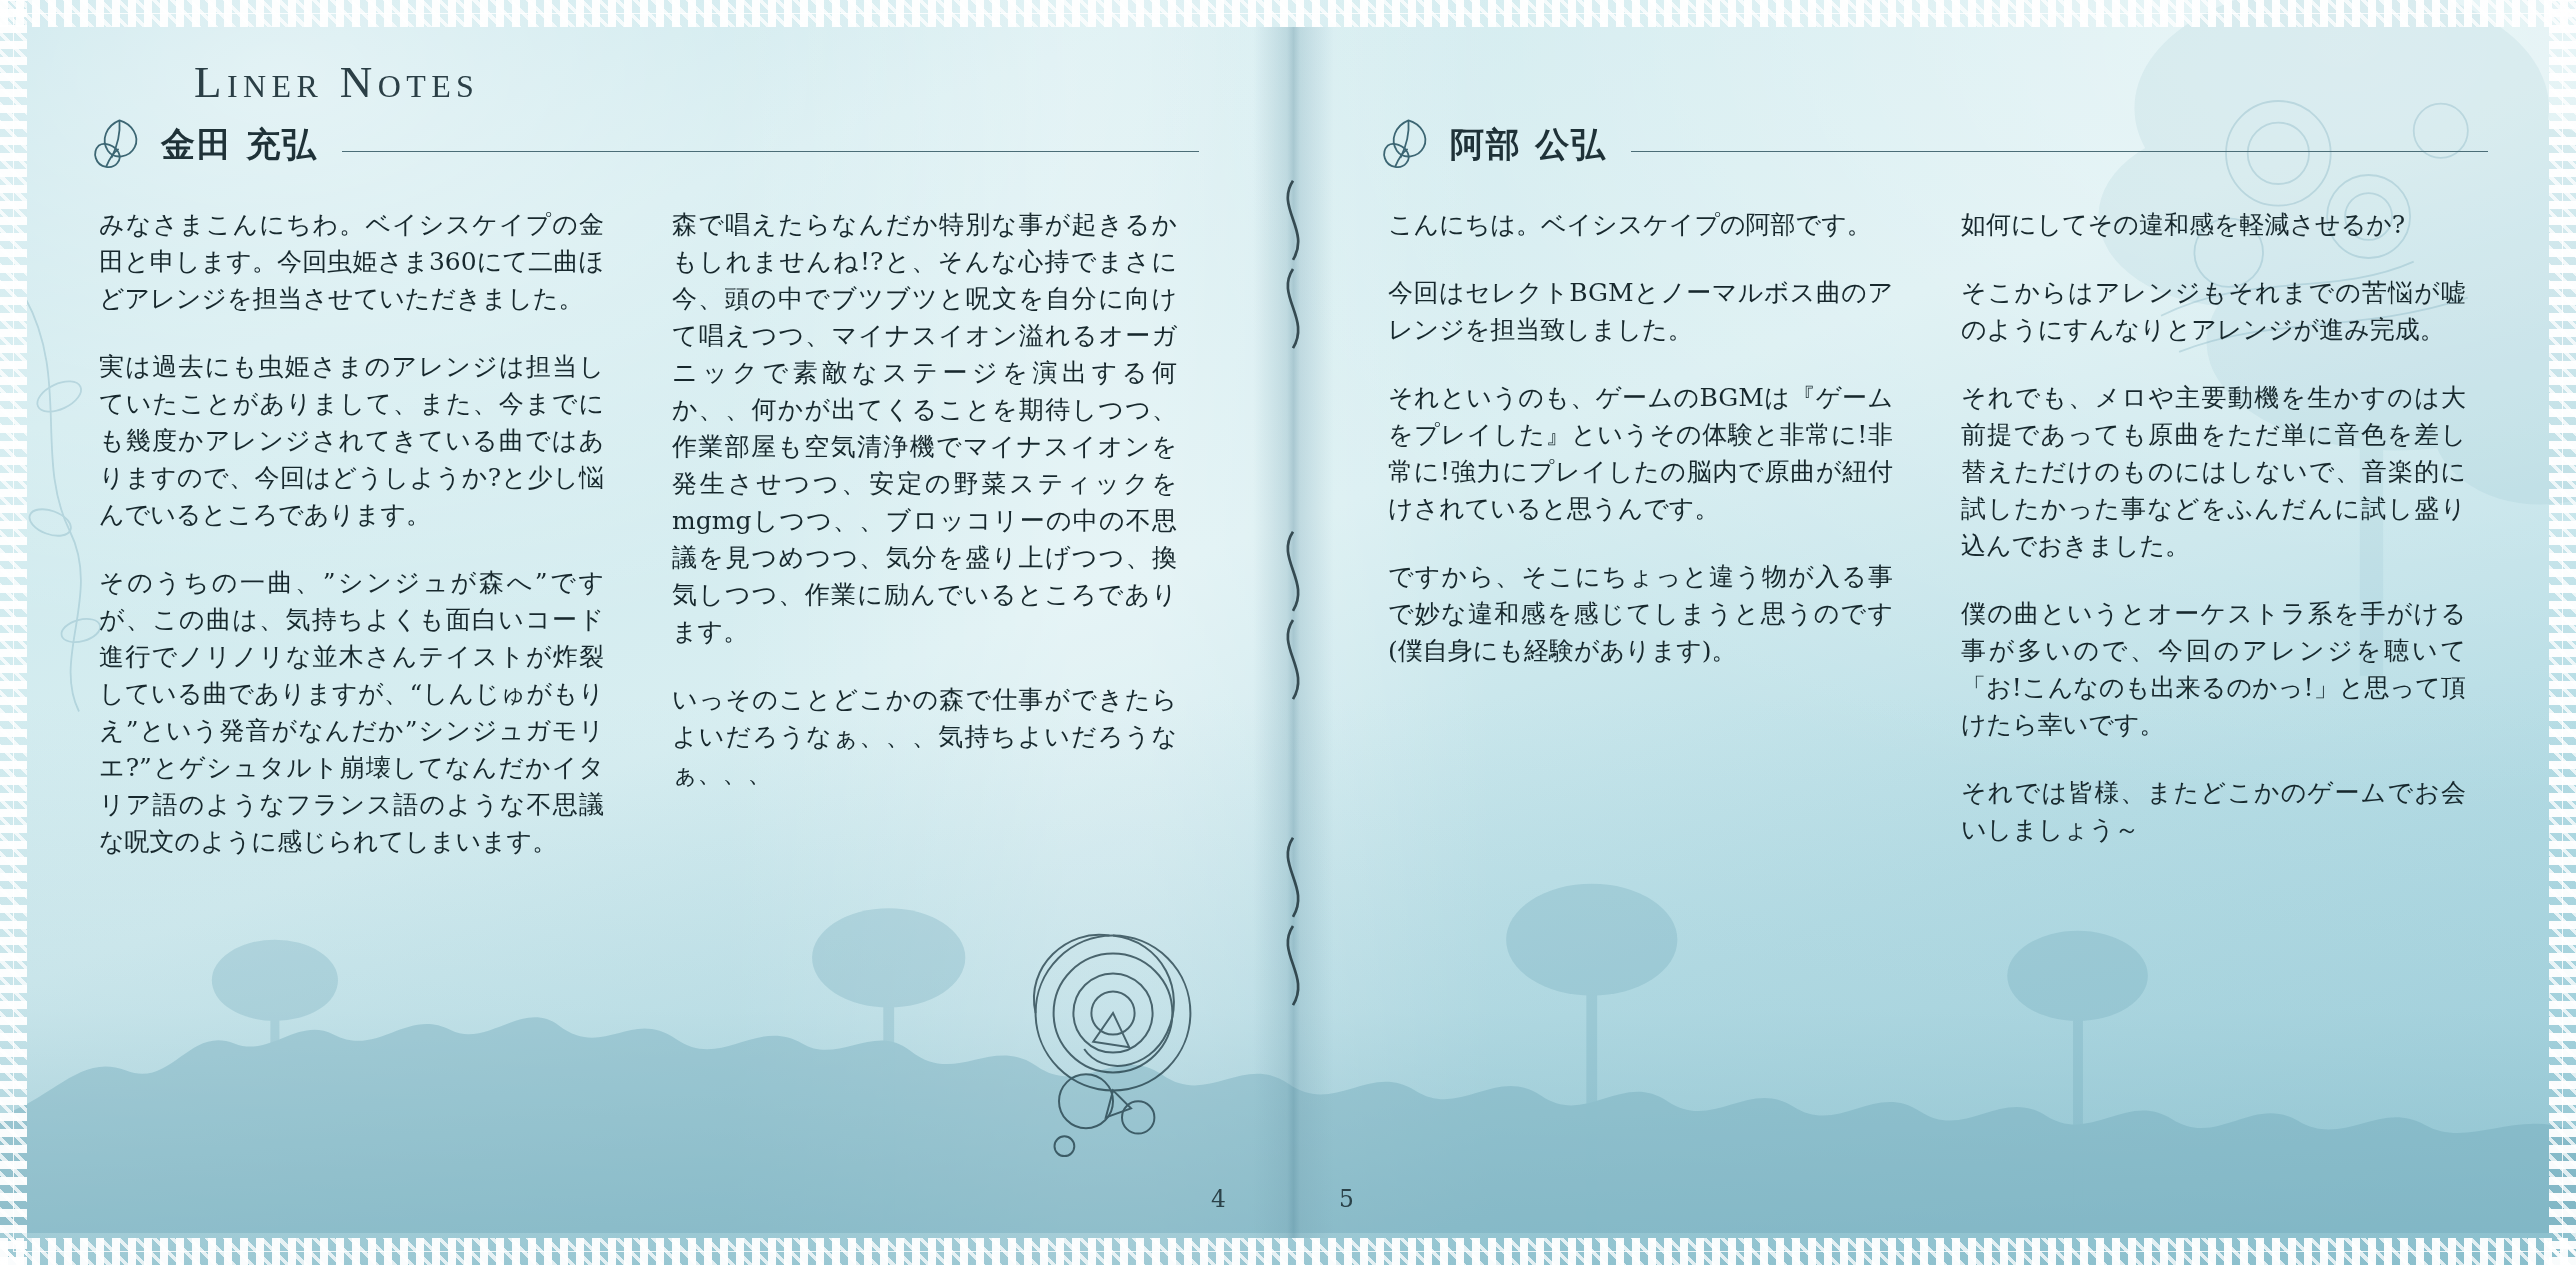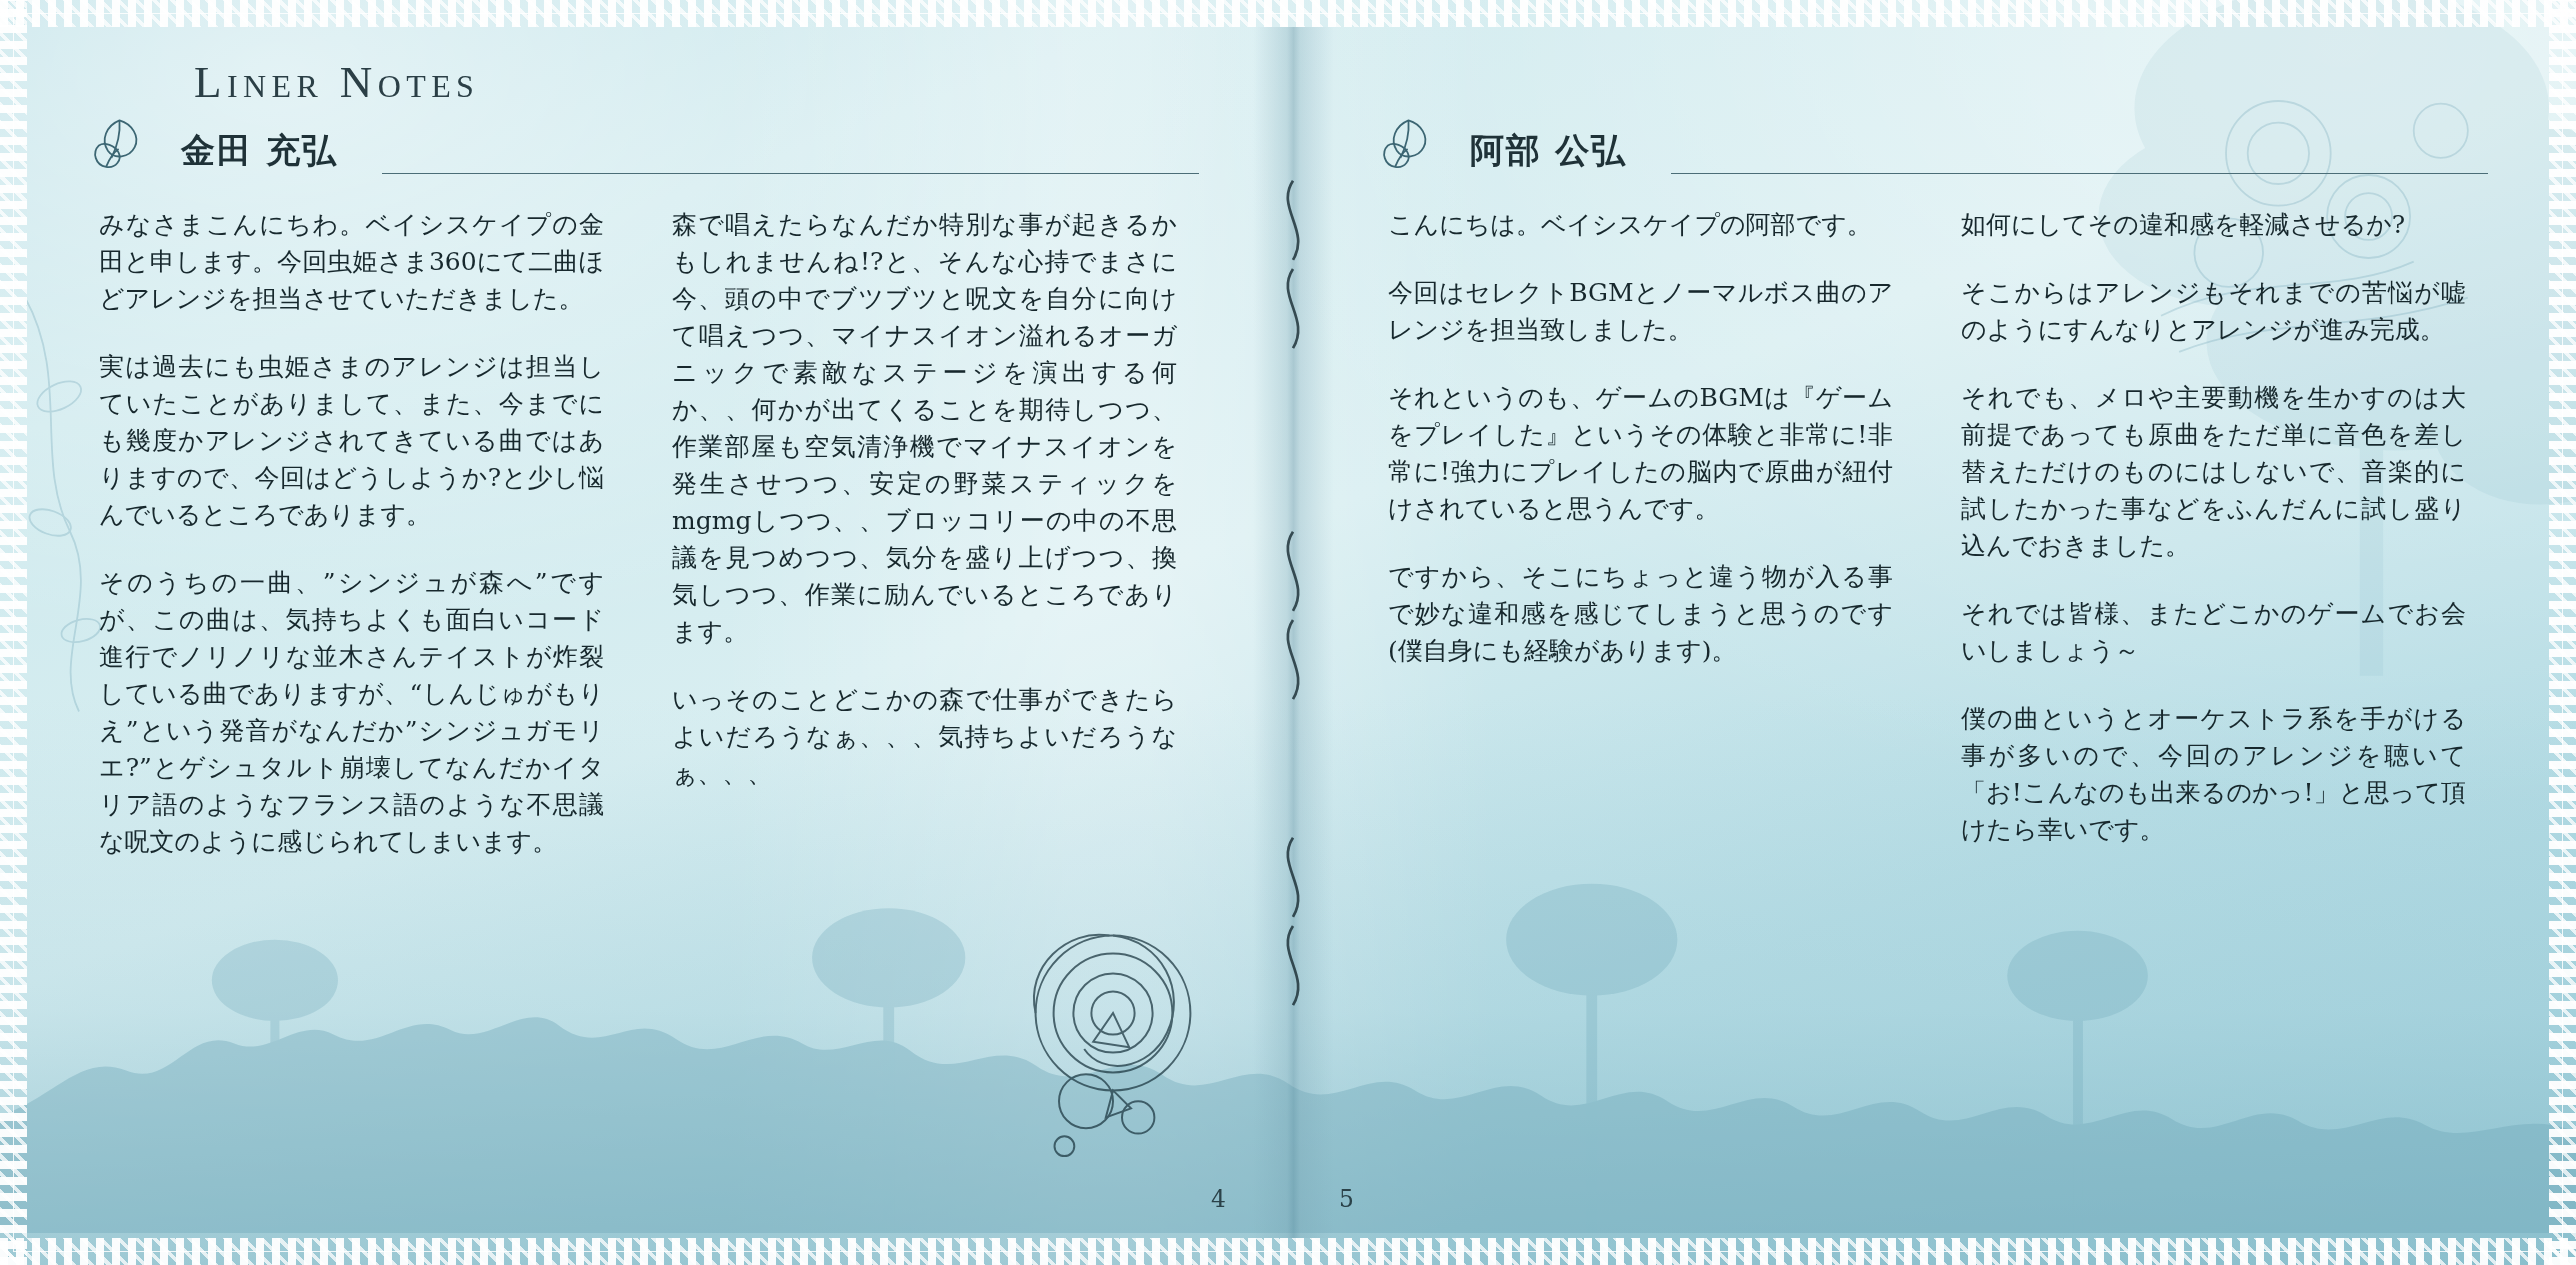--- a/index.html
+++ b/index.html
@@ -137,22 +137,22 @@
     letter-spacing: 5.4px;
     color: #2b3f46;
     font-variant: small-caps;
     white-space: nowrap;
   }
 
   .author-block {
     position: absolute;
     top: 115px;
     display: flex;
-    align-items: flex-end;
-    gap: 32px;
+    align-items: center;
+    gap: 12px;
   }
   .author-left { left: 90px; width: 1109px; }
   .author-right { left: 90px; width: 1109px; }
 
   .leaf-icon { width: 59px; height: 59px; flex: 0 0 auto; }
   .author-name {
     font-family: "DejaVu Serif", serif;
     font-size: 34px;
     font-weight: 700;
     color: #1f3238;
@@ -366,22 +366,22 @@
     <p>こんにちは。ベイシスケイプの阿部です。</p>
     <p>今回はセレクトBGMとノーマルボス曲のアレンジを担当致しました。</p>
     <p>それというのも、ゲームのBGMは『ゲームをプレイした』というその体験と非常に!非常に!強力にプレイしたの脳内で原曲が紐付けされていると思うんです。</p>
     <p>ですから、そこにちょっと違う物が入る事で妙な違和感を感じてしまうと思うのです(僕自身にも経験があります)。</p>
   </div>
 
   <div class="col R2">
     <p>如何にしてその違和感を軽減させるか?</p>
     <p>そこからはアレンジもそれまでの苦悩が嘘のようにすんなりとアレンジが進み完成。</p>
     <p>それでも、メロや主要動機を生かすのは大前提であっても原曲をただ単に音色を差し替えただけのものにはしないで、音楽的に試したかった事などをふんだんに試し盛り込んでおきました。</p>
+    <p>僕の曲というとオーケストラ系を手がける事が多いので、今回のアレンジを聴いて「お!こんなのも出来るのかっ!」と思って頂けたら幸いです。</p>
     <p>それでは皆様、またどこかのゲームでお会いしましょう～</p>
-    <p>僕の曲というとオーケストラ系を手がける事が多いので、今回のアレンジを聴いて「お!こんなのも出来るのかっ!」と思って頂けたら幸いです。</p>
   </div>
 
   <div class="page-num page-num-right">5</div>
 
   <div class="frame">
     <div class="frame-band band-h band-top"></div>
     <div class="frame-band band-h band-bottom"></div>
     <div class="frame-band band-v band-left"></div>
     <div class="frame-band band-v band-right"></div>
     <div class="frame-outline"></div>

